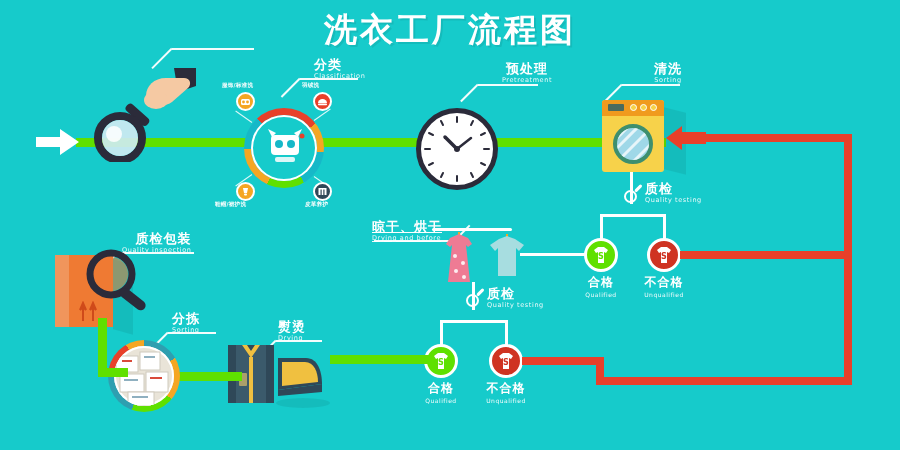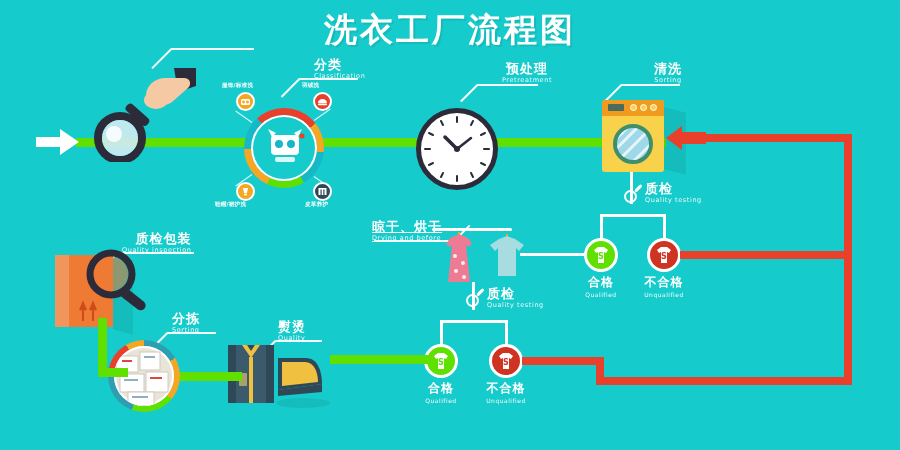--- a/index.html
+++ b/index.html
@@ -346,21 +346,21 @@
   </div>
 
   <div class="abs rline" style="left:522px;top:357px;width:82px;height:8px;"></div>
   <div class="abs rline" style="left:596px;top:357px;width:8px;height:28px;"></div>
   <div class="abs rline" style="left:596px;top:377px;width:256px;height:8px;"></div>
 
   <div class="abs gline" style="left:330px;top:355px;width:100px;height:9px;"></div>
 
   <div class="abs label" style="left:278px;top:320px;">
     <div class="cn">熨烫</div>
-    <div class="en">Quality</div>
+    <div class="en">Drying</div>
   </div>
   <div class="rule" style="left:276px;top:340px;width:46px;"></div>
   <div class="diag" style="left:276px;top:340px;width:22px;transform:rotate(135deg);"></div>
 
   <div class="abs" id="shirt">
     <svg width="46" height="58" viewBox="0 0 46 58" style="position:absolute;left:0;top:0;">
       <rect x="0" y="0" width="46" height="58" fill="#2f4858"></rect>
       <path d="M14,0 L23,12 L32,0 L38,0 L38,58 L8,58 L8,0 Z" fill="#3b5a6b"></path>
       <path d="M14,0 L23,13 L32,0 L27,0 L23,6 L19,0 Z" fill="#f0c040"></path>
       <rect x="21" y="12" width="4" height="46" fill="#f0c040"></rect>

